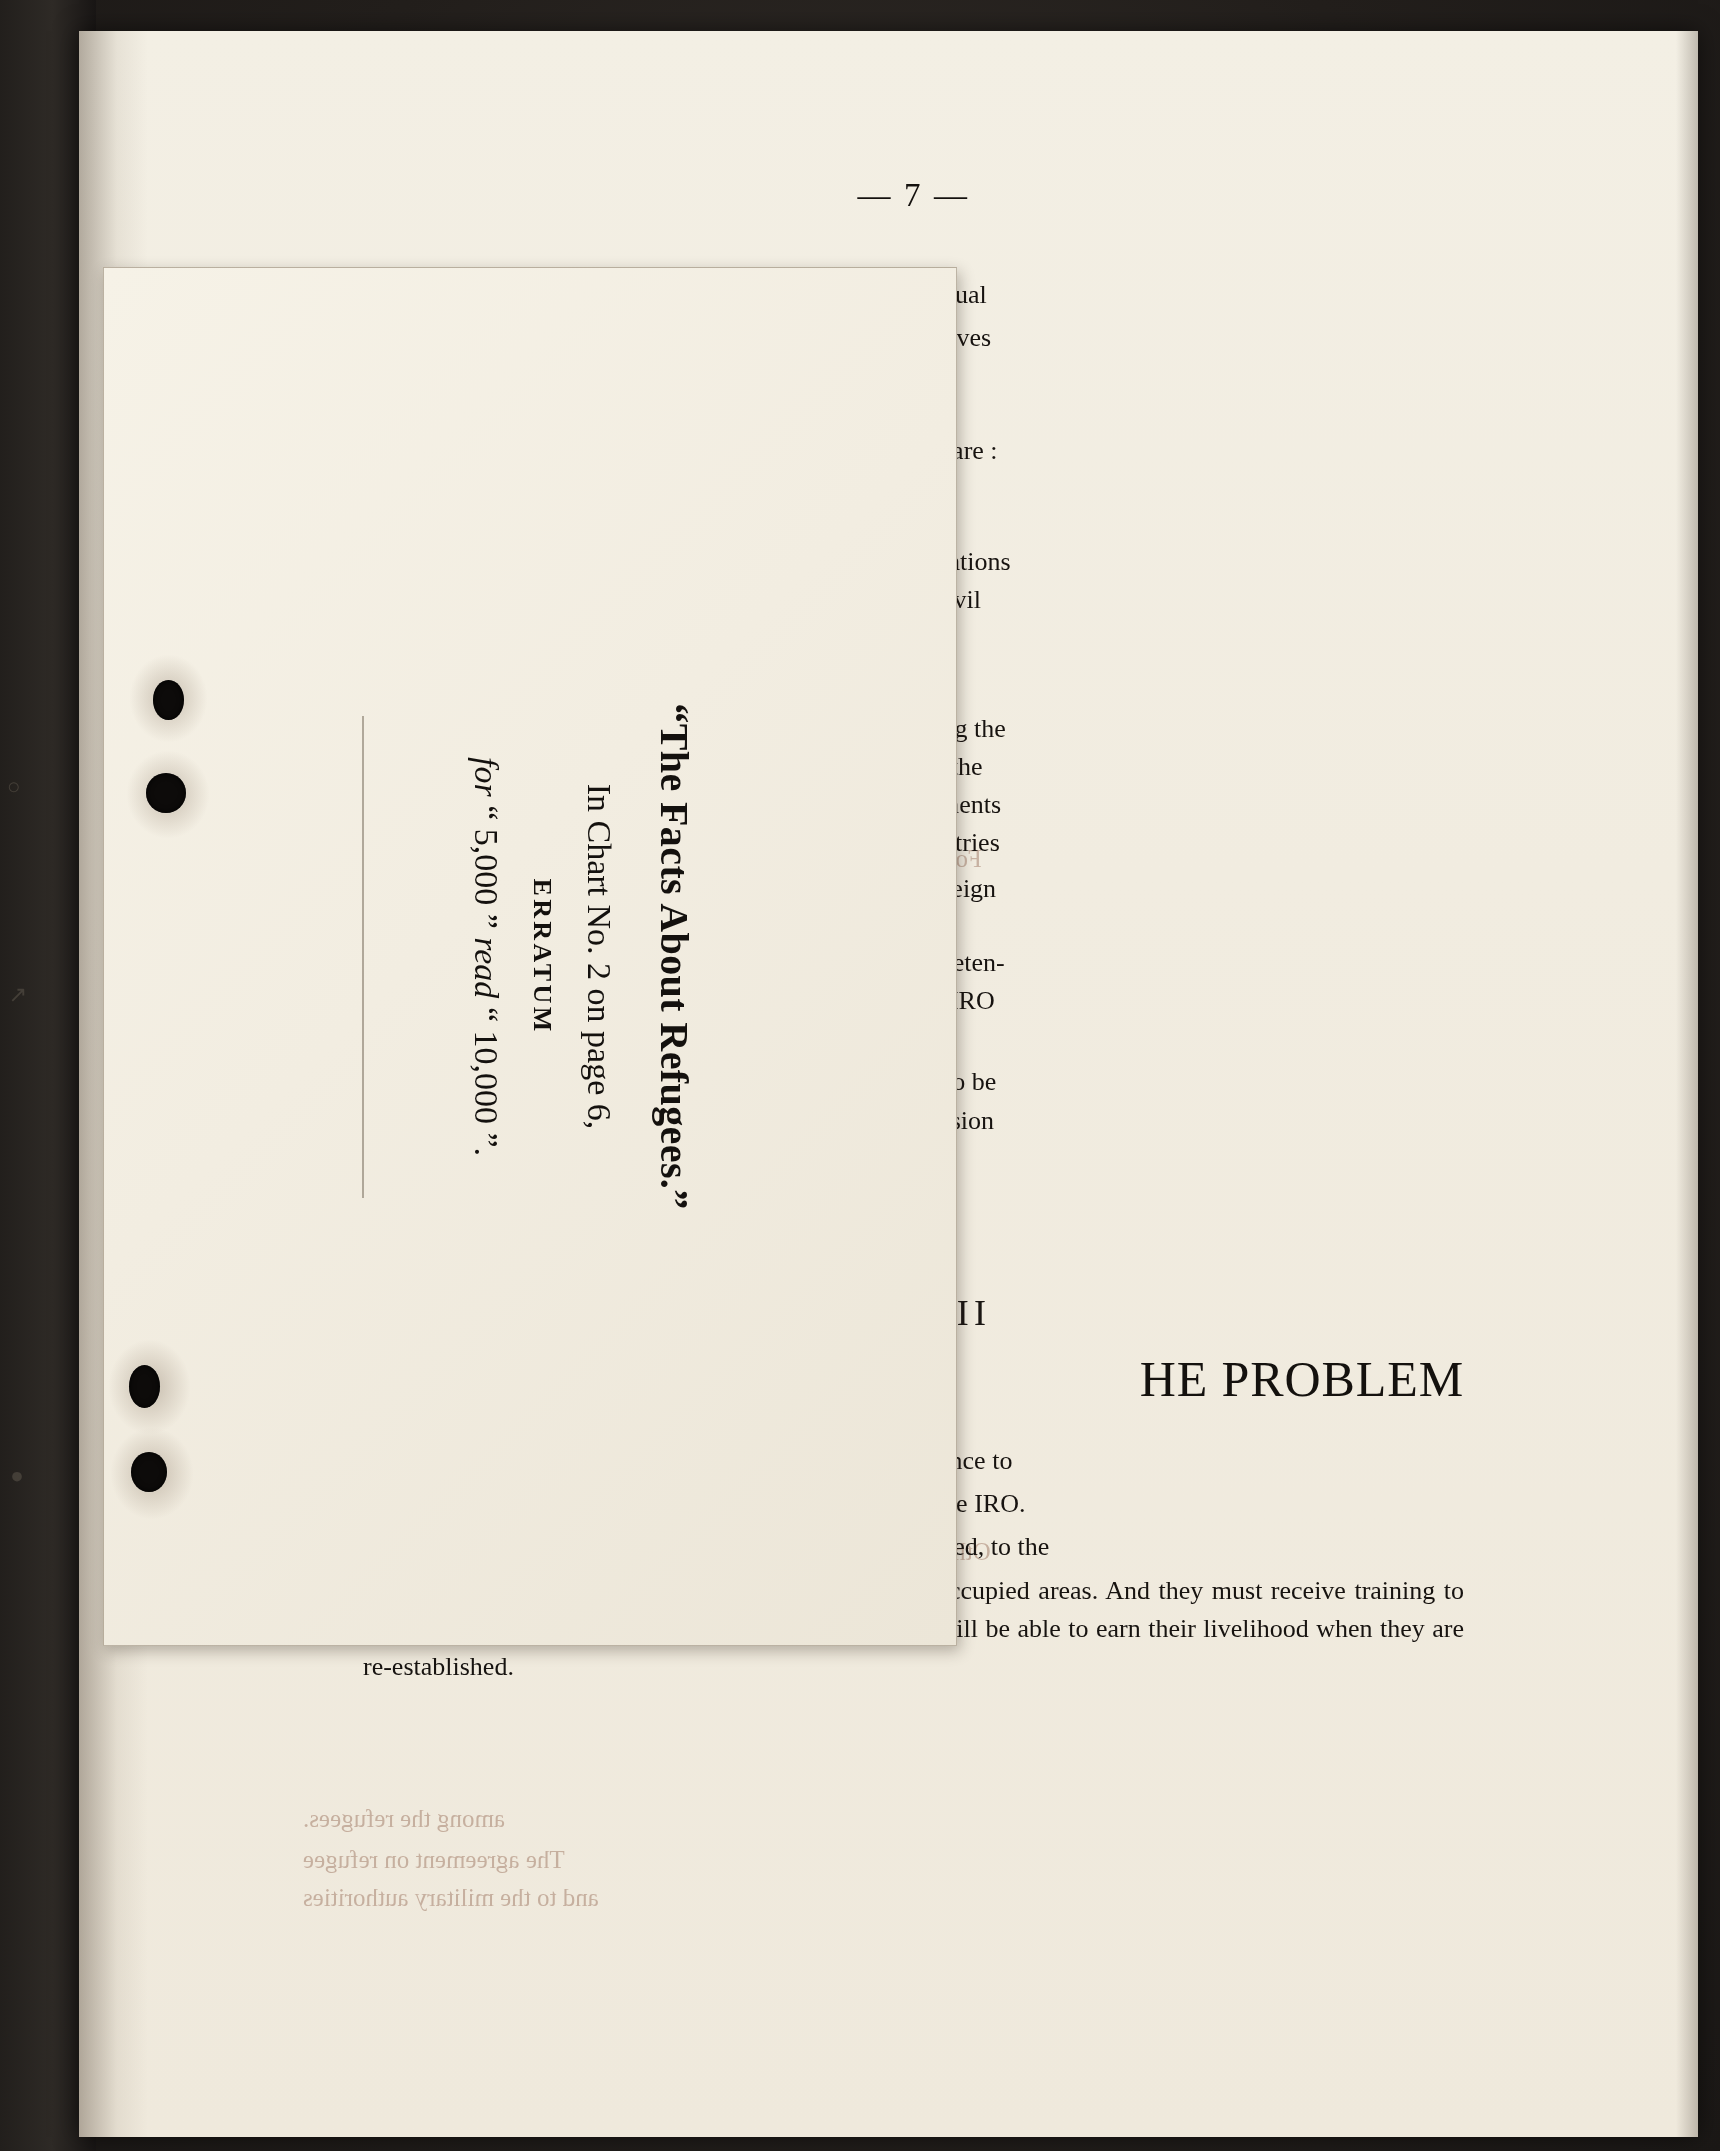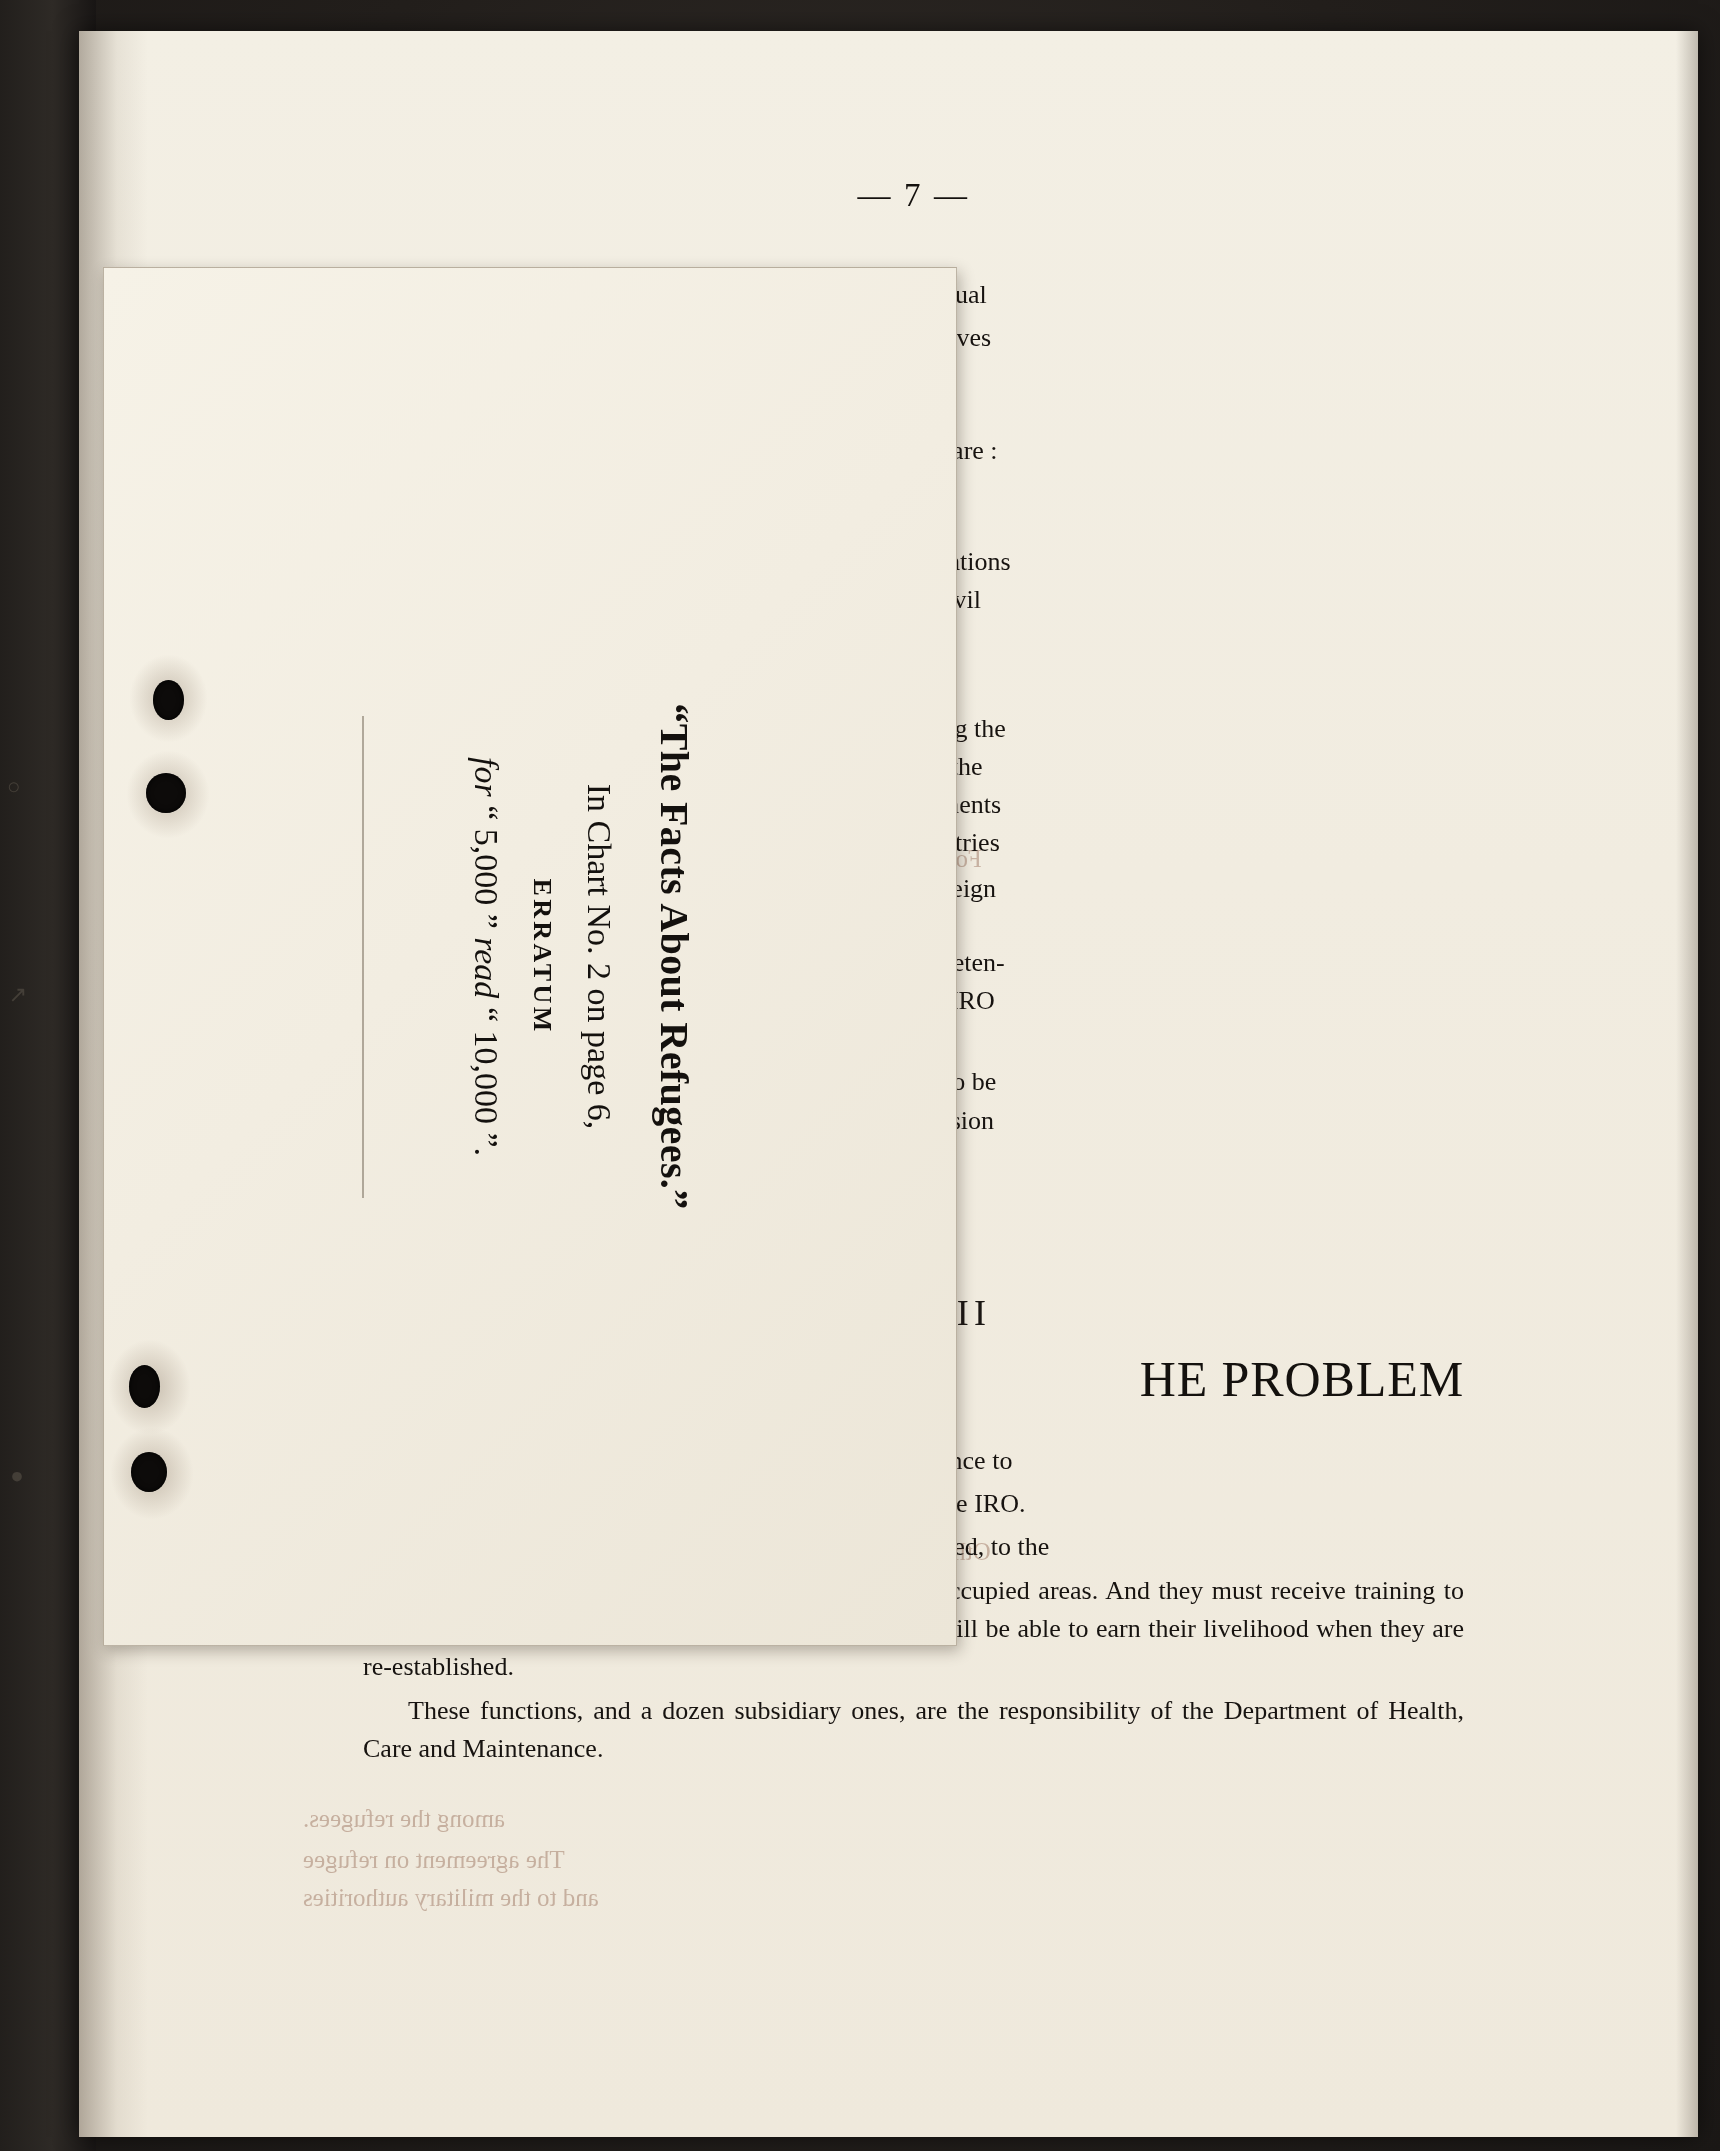--- a/index.html
+++ b/index.html
@@ -297,21 +297,20 @@
 
       <div class="spacer-lg"></div>
 
       <div class="part-label">PART II</div>
       <div class="part-title" style="text-align:right;">HE PROBLEM</div>
 
       <p class="body" style="text-indent:0; margin-left:396px;">es wait for the chance to</p>
       <p class="body" style="text-indent:0; margin-left:396px;">and sheltered by the IRO.</p>
       <p class="body" style="text-indent:0; margin-left:430px;">be kept employed, to the</p>
       <p class="body" style="text-indent:0;">extent that is possible in the ruined economies of the occupied areas. And they must receive training to refurbish old skills and develop new ones so that they will be able to earn their livelihood when they are re-established.</p>
-      <p class="body">These functions, and a dozen subsidiary ones, are the responsibility of the Department of Health, Care and Maintenance.</p>
     </div>
   </div>
 
   <div class="page-curl"></div>
 
   <div class="errata-slip">
     <div class="errata-inner">
       <div class="errata-title">“The Facts About Refugees.”</div>
       <div class="errata-line1">In Chart No. 2 on page 6,</div>
       <div class="errata-word">ERRATUM</div>

